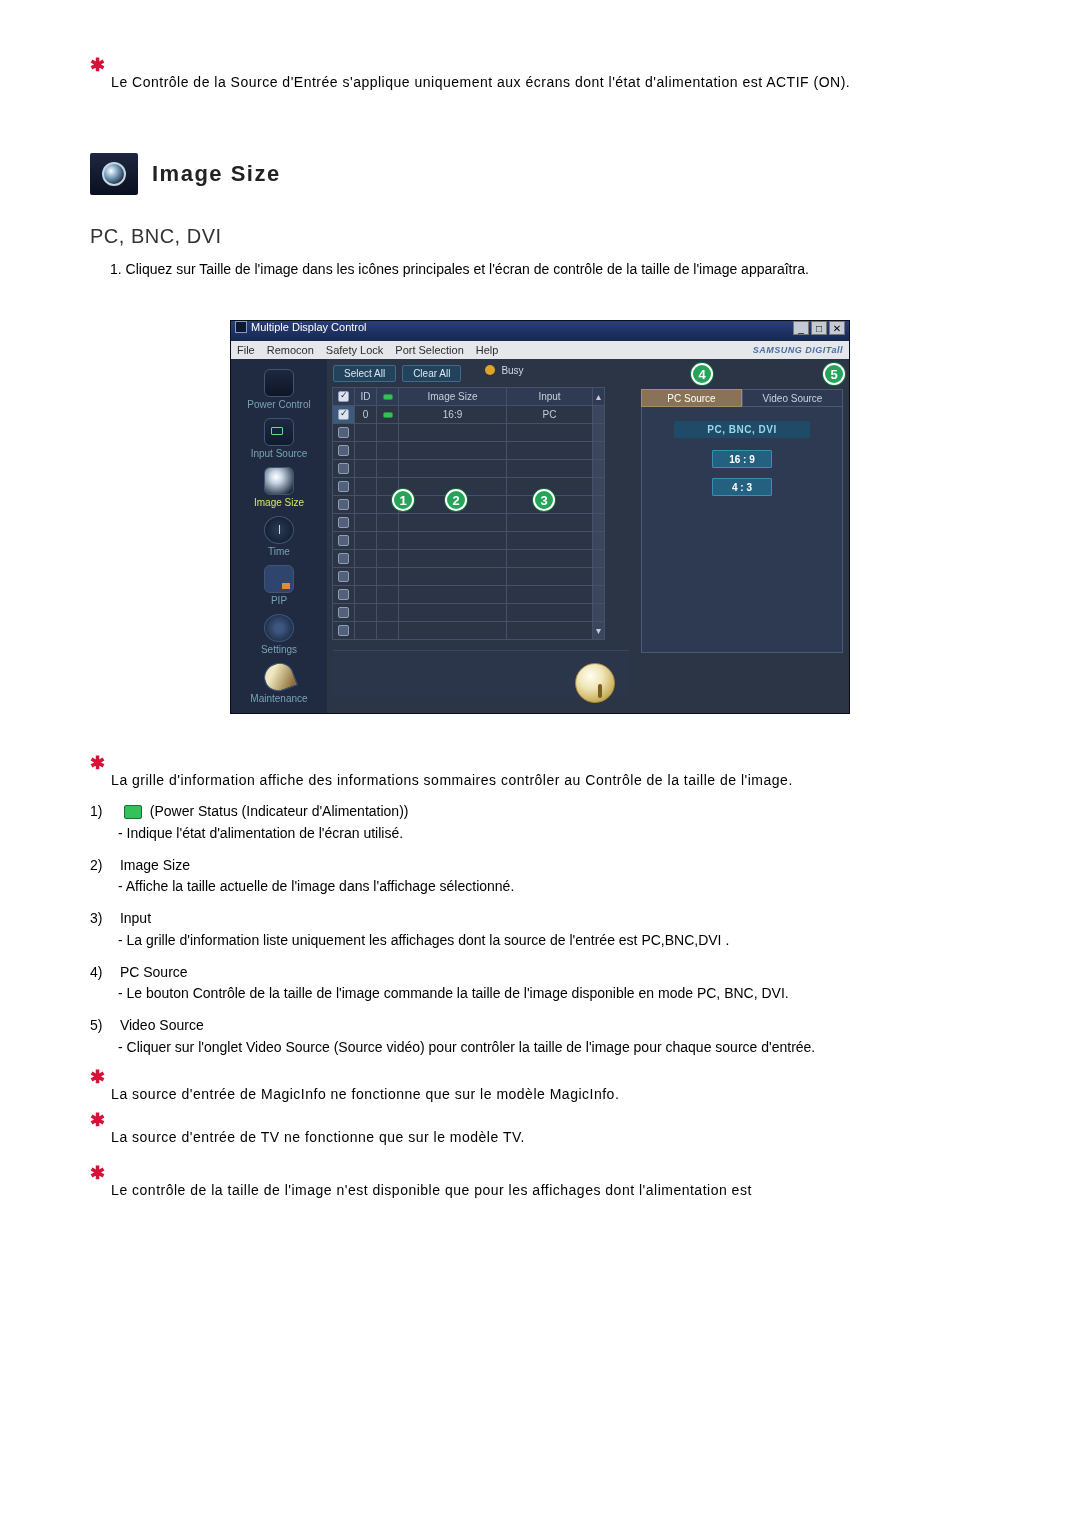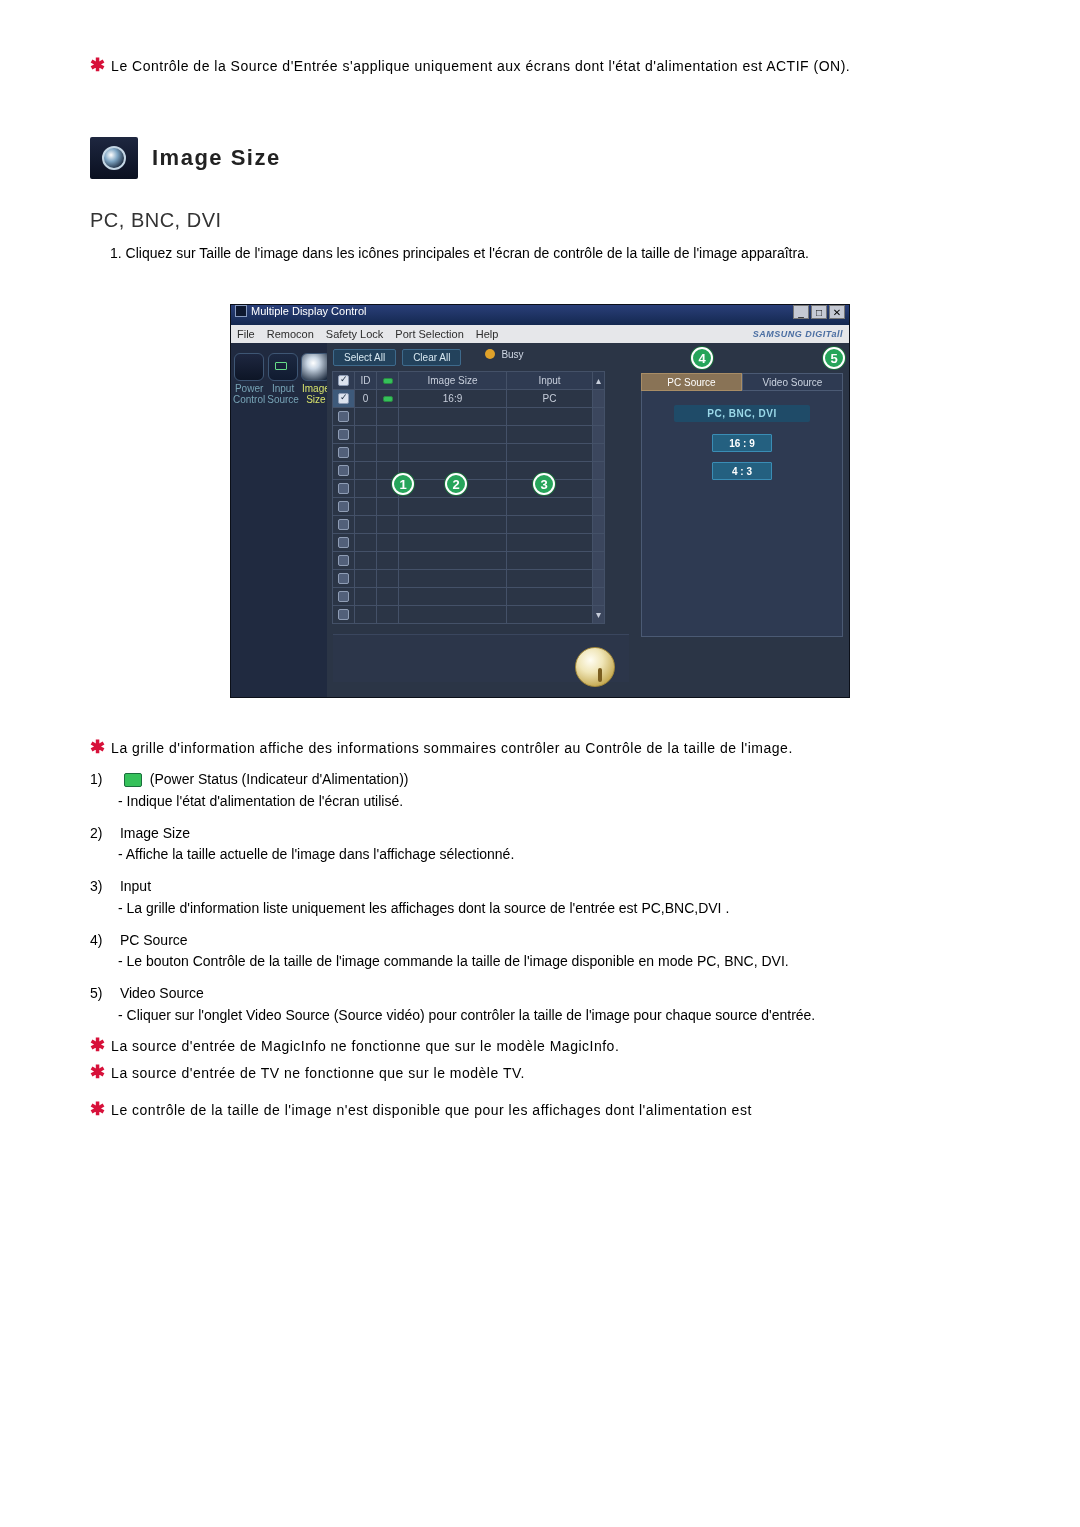--- a/index.html
+++ b/index.html
@@ -6,21 +6,21 @@
     body {
       font-family: Arial, Verdana, sans-serif;
       background: #ffffff;
       padding: 50px 90px;
       width: 1080px;
       font-size: 14px;
       color: #000;
     }
     .star { color: #d7113a; font-size: 18px; line-height: 1; margin-right: 6px; font-weight: bold; }
     .note-line { display: flex; align-items: flex-start; margin: 6px 0; }
-    .note-text { letter-spacing: 0.5px; line-height: 1.5; }
+    .note-text { letter-spacing: 0.5px; line-height: 1.5; margin-top: 16px; }
     .section-header { display: flex; align-items: center; gap: 14px; margin: 60px 0 30px; }
     .section-icon {
       width: 48px; height: 42px;
       background: linear-gradient(#1e2740, #0a1020);
       border-radius: 2px;
       position: relative;
       display:flex; align-items:center; justify-content:center;
     }
     .section-icon .inner {
       width: 24px; height: 24px; border-radius: 50%;
@@ -61,21 +61,21 @@
       gap: 12px;
       justify-content: space-between;
     }
     .menubar-left { display:flex; gap:12px; }
     .brand { font-size:9px; color:#4a6ea2; font-style:italic; letter-spacing:.5px; font-weight:bold; }
     .win-body { display:flex; background:#222c41; min-height: 354px; position:relative; }
     .sidebar {
       width: 96px;
       background:#202a40;
       padding: 6px 2px 4px;
-      display:flex; flex-direction:row; align-items:flex-start;
+      display:flex; flex-direction:column; align-items:center;
       gap: 2px;
     }
     .side-item {
       width: 90px;
       text-align:center;
       color:#77a3b5;
       font-size:10px;
       padding: 4px 0 2px;
     }
     .side-item.active .side-label { color:#d7e26b; }

